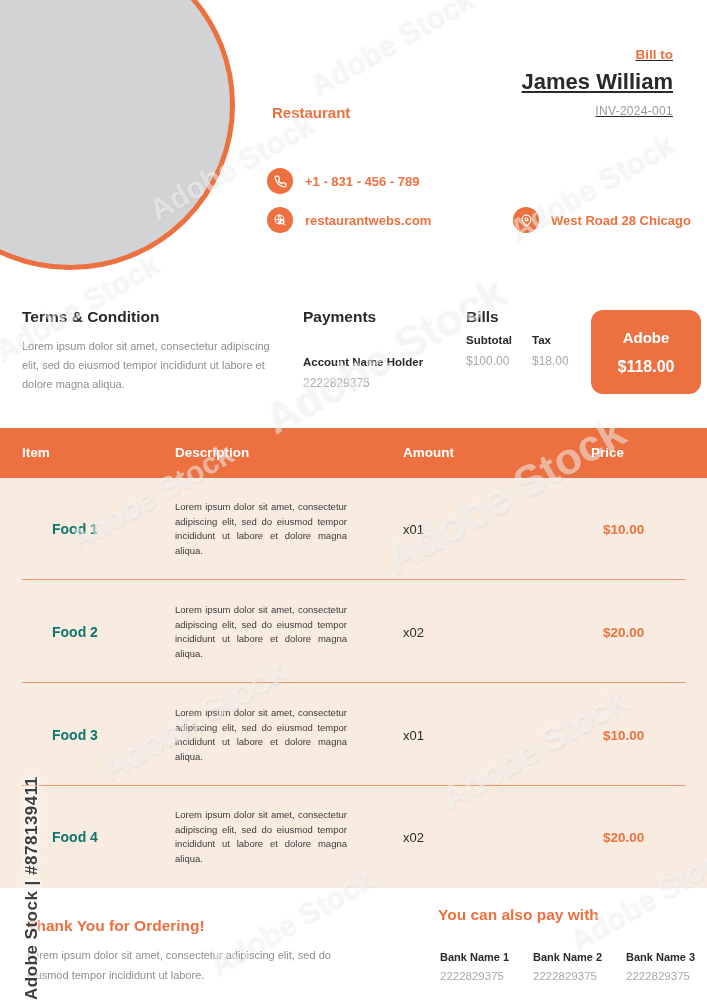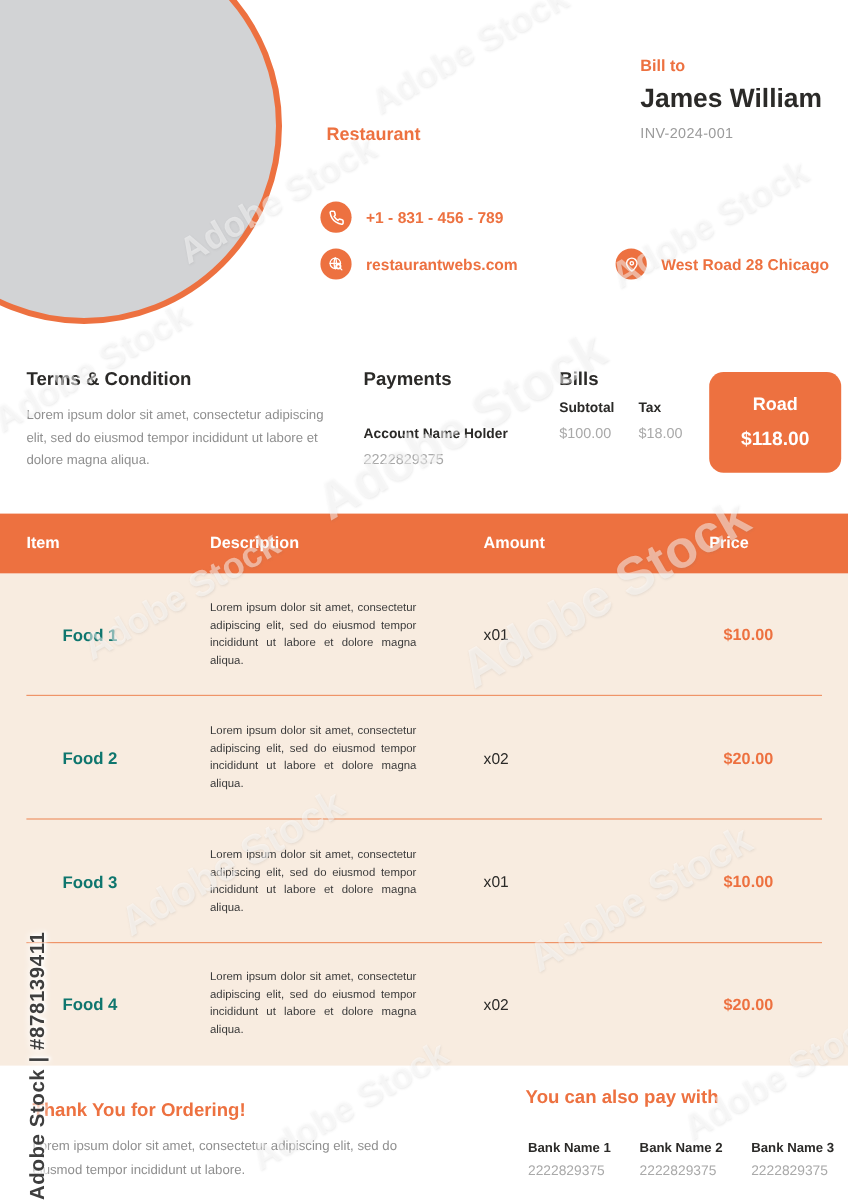--- a/index.html
+++ b/index.html
@@ -12,21 +12,21 @@
   
   .photo-circle {
     position:absolute; left:-95px; top:-60px; width:330px; height:330px;
     border-radius:50%; background:#d2d3d5; border:5px solid #ed7140;
     box-sizing:border-box; z-index:1;
   }
 
   
   .invoice-title { position:absolute; left:270px; top:44px; font-size:38px; font-weight:800; letter-spacing:1px; color:#2b2a28; z-index:2; }
   .restaurant   { position:absolute; left:272px; top:104px; font-size:15px; font-weight:700; color:#ed7140; z-index:2; }
-  .billto { position:absolute; right:22px; top:47px; text-align:left; z-index:2; }
+  .billto { position:absolute; right:34px; top:47px; text-align:right; z-index:2;text-decoration:underline; }
   .billto .label  { font-size:13.5px; font-weight:700; color:#ed7140; }
   .billto .name   { font-size:22px; font-weight:800; color:#2b2a28; margin-top:7px; }
   .billto .invnum { font-size:12px; color:#9b9b9b; margin-top:9px; letter-spacing:.3px; }
 
   
   .contact { position:absolute; display:flex; align-items:center; gap:12px; z-index:2; }
   .contact .txt { font-size:13px; font-weight:600; color:#ed7140; white-space:nowrap; }
   .icon-circle {
     width:26px; height:26px; border-radius:50%; background:#ed7140;
     display:flex; align-items:center; justify-content:center; flex:0 0 auto;
@@ -165,21 +165,21 @@
         <div class="bval">$100.00</div>
       </div>
       <div class="col2">
         <div class="blabel">Tax</div>
         <div class="bval">$18.00</div>
       </div>
     </div>
   </div>
 
   <div class="total-card">
-    <div class="tlabel">Road</div>
+    <div class="tlabel">Adobe</div>
     <div class="tvalue">$118.00</div>
   </div>
 
   <div class="thead">
     <span class="th-item">Item</span>
     <span class="th-desc">Description</span>
     <span class="th-amount">Amount</span>
     <span class="th-price">Price</span>
   </div>
 

